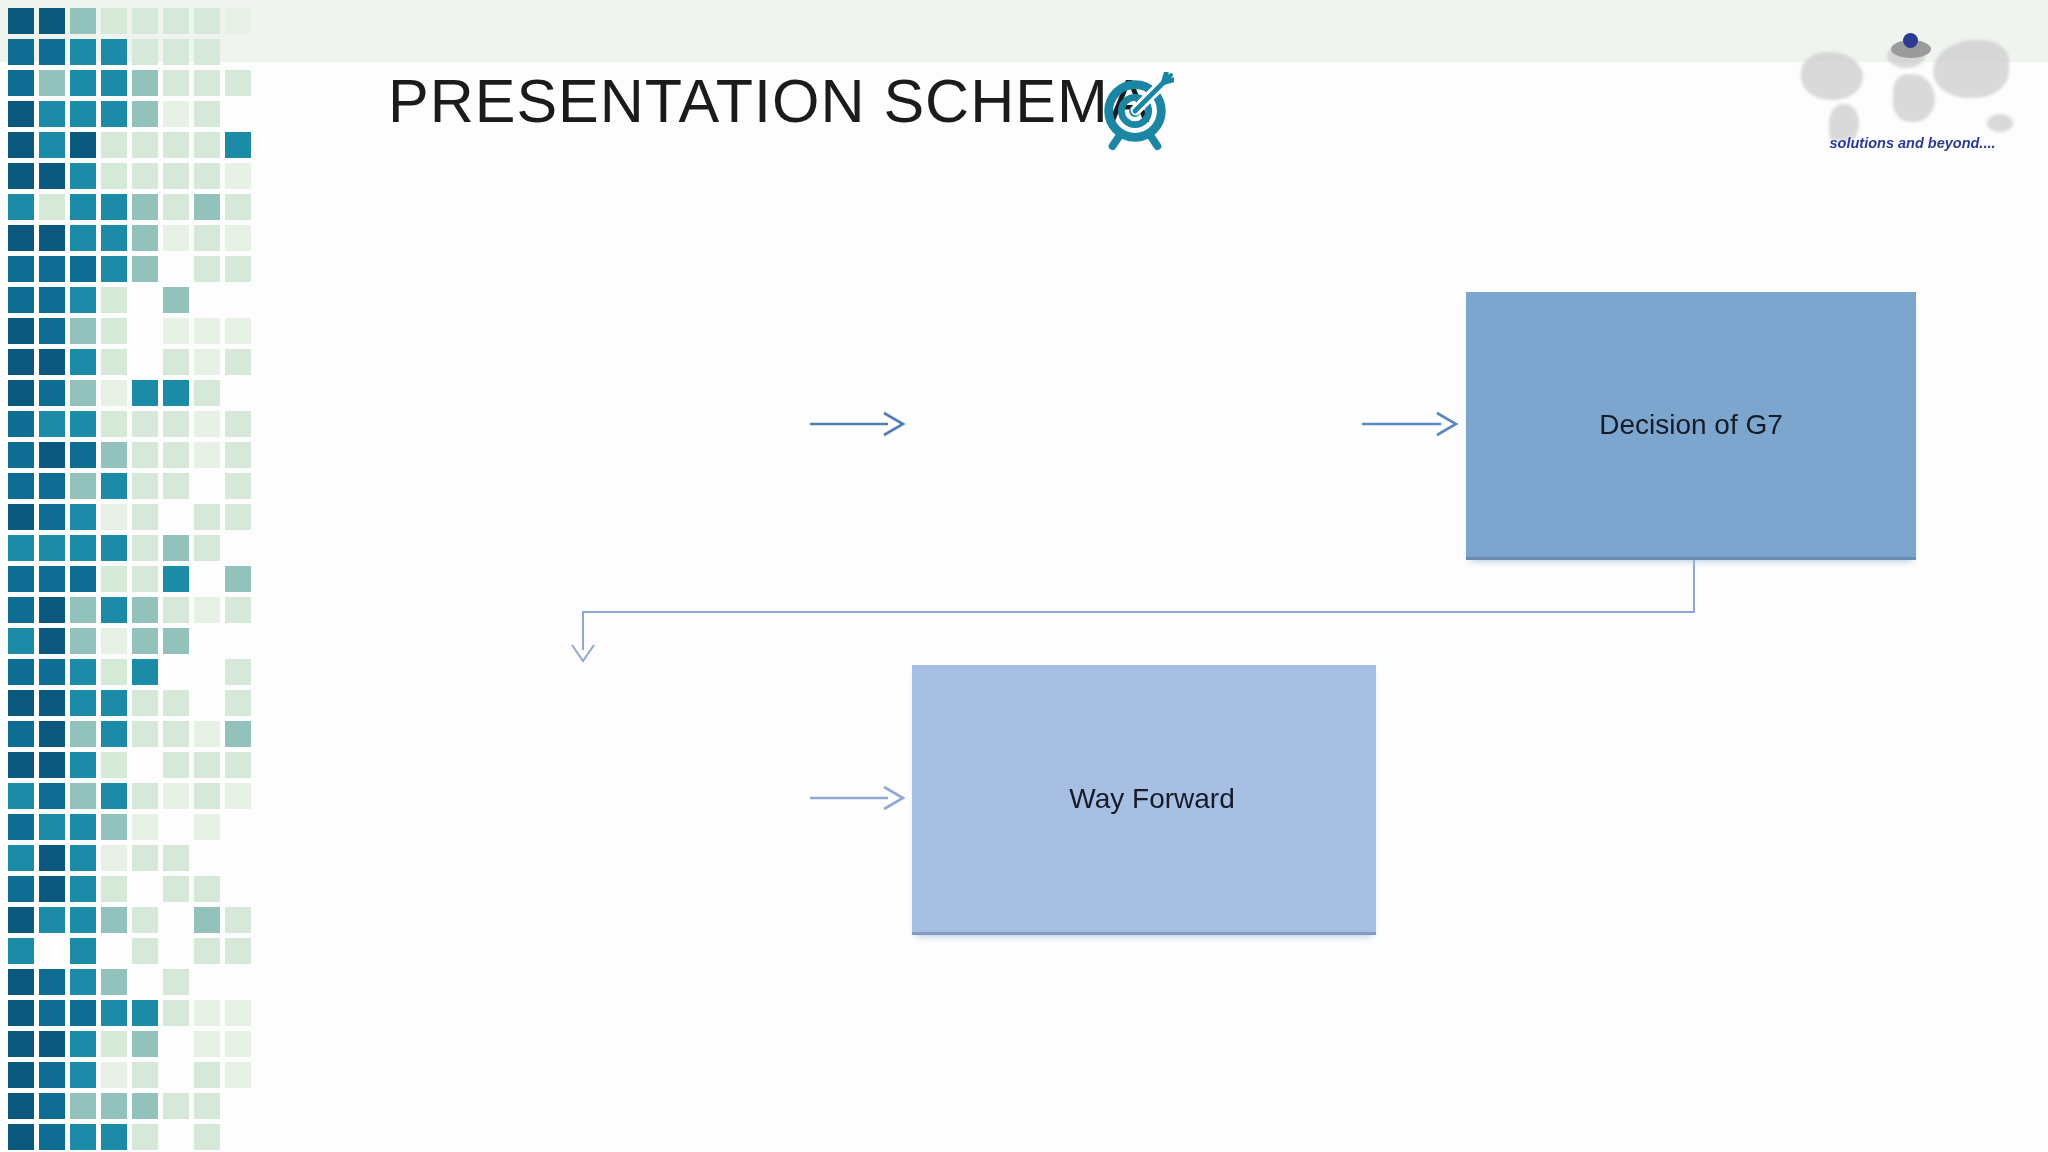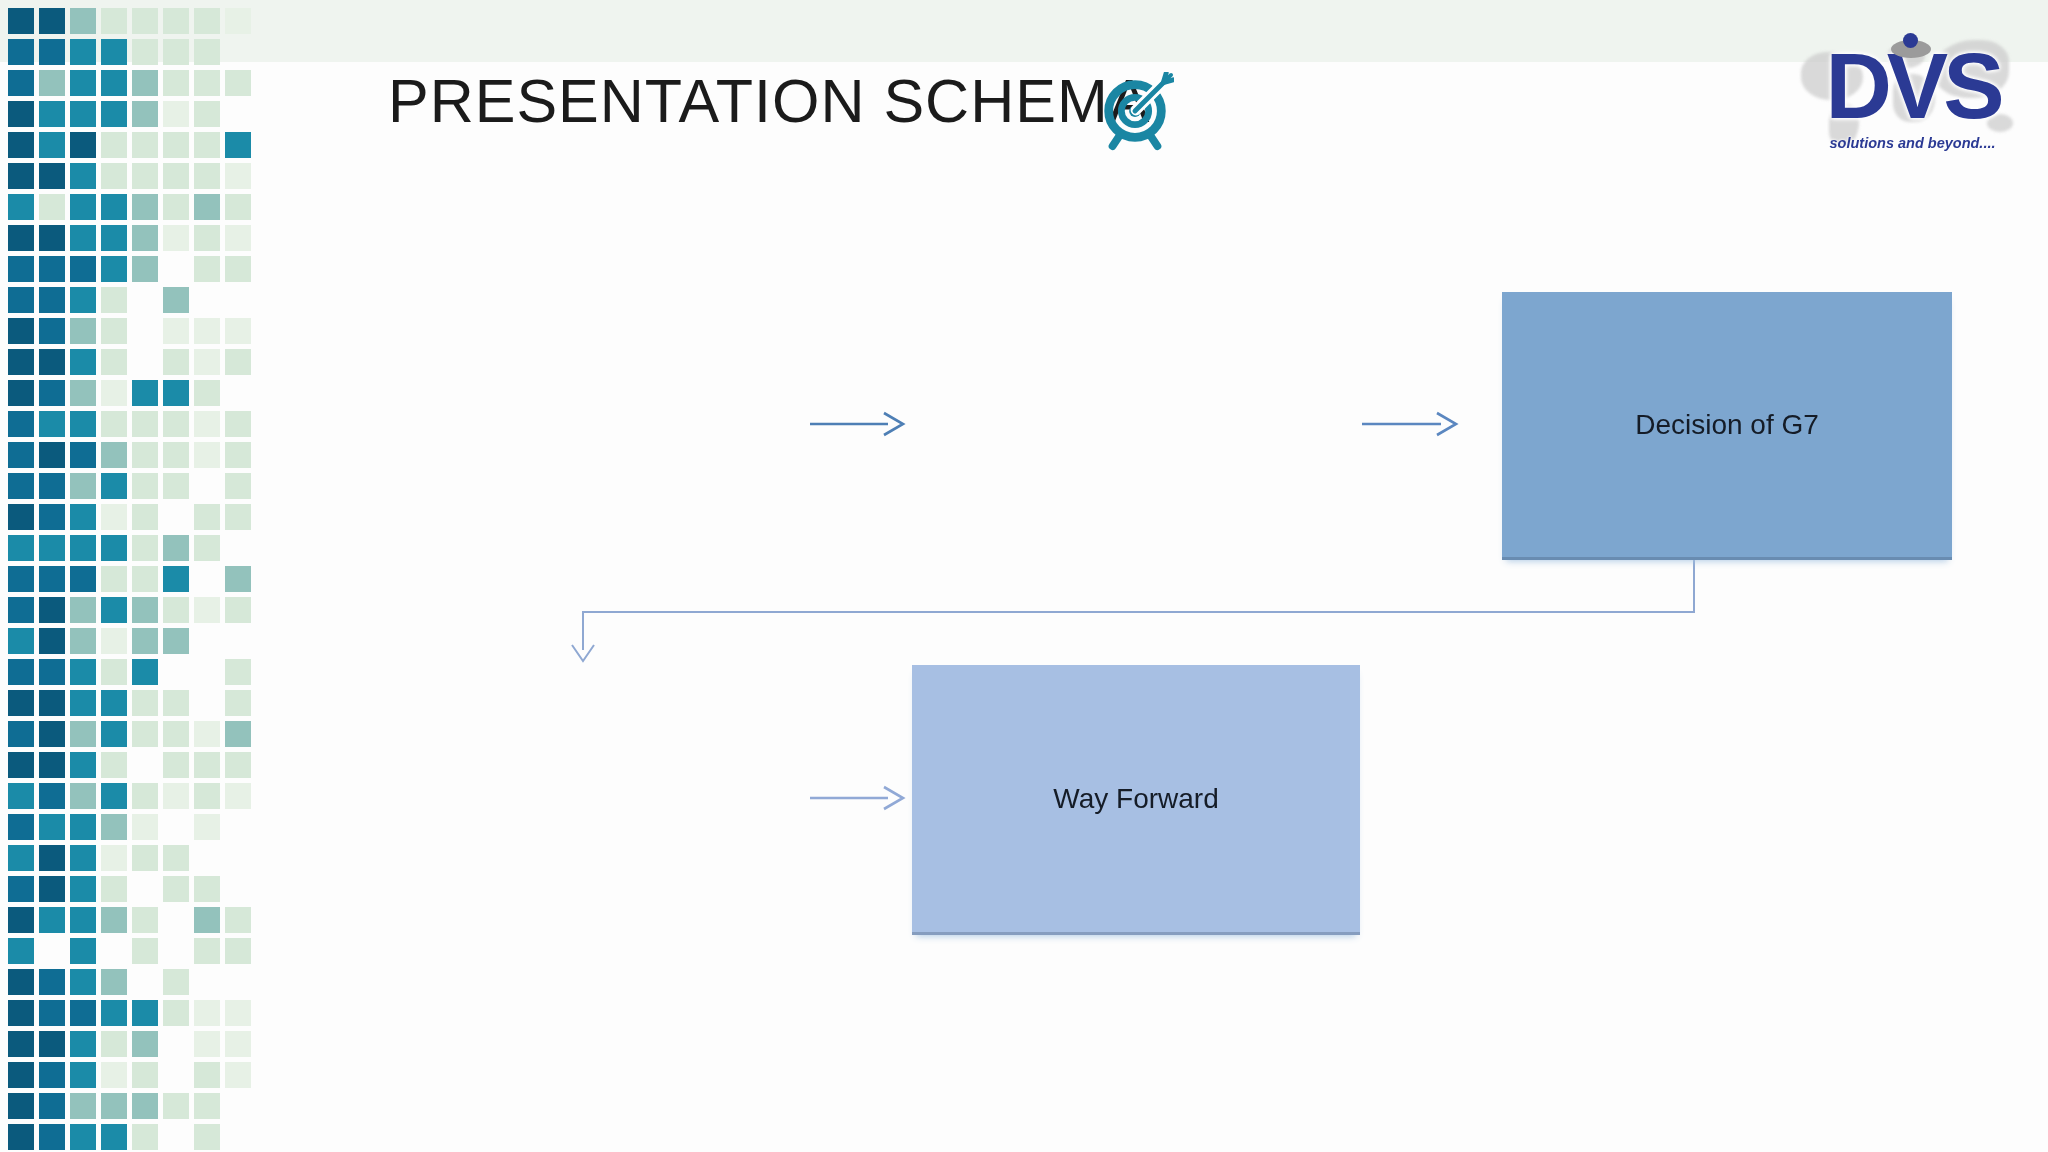--- a/index.html
+++ b/index.html
@@ -330,21 +330,20 @@
     </g>
   </svg>
 
   <div class="logo">
     <div class="map-blob" style="left:6px;top:30px;width:62px;height:48px;border-radius:45% 55% 50% 50%;"></div>
     <div class="map-blob" style="left:34px;top:82px;width:30px;height:42px;border-radius:50% 50% 60% 40%;"></div>
     <div class="map-blob" style="left:92px;top:22px;width:38px;height:24px;border-radius:55%;"></div>
     <div class="map-blob" style="left:98px;top:52px;width:42px;height:48px;border-radius:40% 60% 55% 45%;"></div>
     <div class="map-blob" style="left:138px;top:18px;width:76px;height:58px;border-radius:60% 40% 50% 50%;"></div>
     <div class="map-blob" style="left:192px;top:92px;width:26px;height:18px;border-radius:50%;"></div>
-    <div class="dvs-text" style="color: rgb(43, 58, 148);">DVS</div>
     <div class="eye-ellipse" style="background: rgb(155, 155, 155);"></div>
     <div class="eye-dot" style="background: rgb(43, 58, 148);"></div>
     <div class="tagline" style="color: rgb(43, 58, 148);">solutions and beyond....</div>
   </div>
 
   <svg class="connector-layer" viewBox="0 0 2048 1152">
 
     <g fill="none" stroke-width="2.6" stroke="#4e7fb5">
       <line x1="810" y1="424" x2="888" y2="424"></line>
       <polyline points="884,413 903,424 884,435"></polyline>
@@ -359,20 +358,20 @@
       <polyline points="1694,559 1694,612 583,612 583,650"></polyline>
       <polyline points="572,645 583,661 594,645"></polyline>
     </g>
 
     <g fill="none" stroke-width="2.6" stroke="#91a9d6">
       <line x1="810" y1="798" x2="888" y2="798"></line>
       <polyline points="884,787 903,798 884,809"></polyline>
     </g>
   </svg>
 
-  <div class="flow-box" style="left: 1466px; top: 292px; width: 450px; height: 265px; background: rgb(125, 166, 207); color: rgb(21, 28, 39); margin-left: 36px;">
+  <div class="flow-box" style="left: 1466px; top: 292px; width: 450px; height: 265px; background: rgb(125, 166, 207); color: rgb(21, 28, 39);">
     <span>Decision of G7</span>
   </div>
-  <div class="flow-box" style="left: 912px; top: 665px; width: 448px; height: 267px; background: rgb(167, 191, 227); color: rgb(21, 28, 39);">
+  <div class="flow-box" style="left: 912px; top: 665px; width: 448px; height: 267px; background: rgb(167, 191, 227); color: rgb(21, 28, 39); padding-left: 16px;">
     <span>Way Forward</span>
   </div>
 
 </div>
 
 </body></html>

